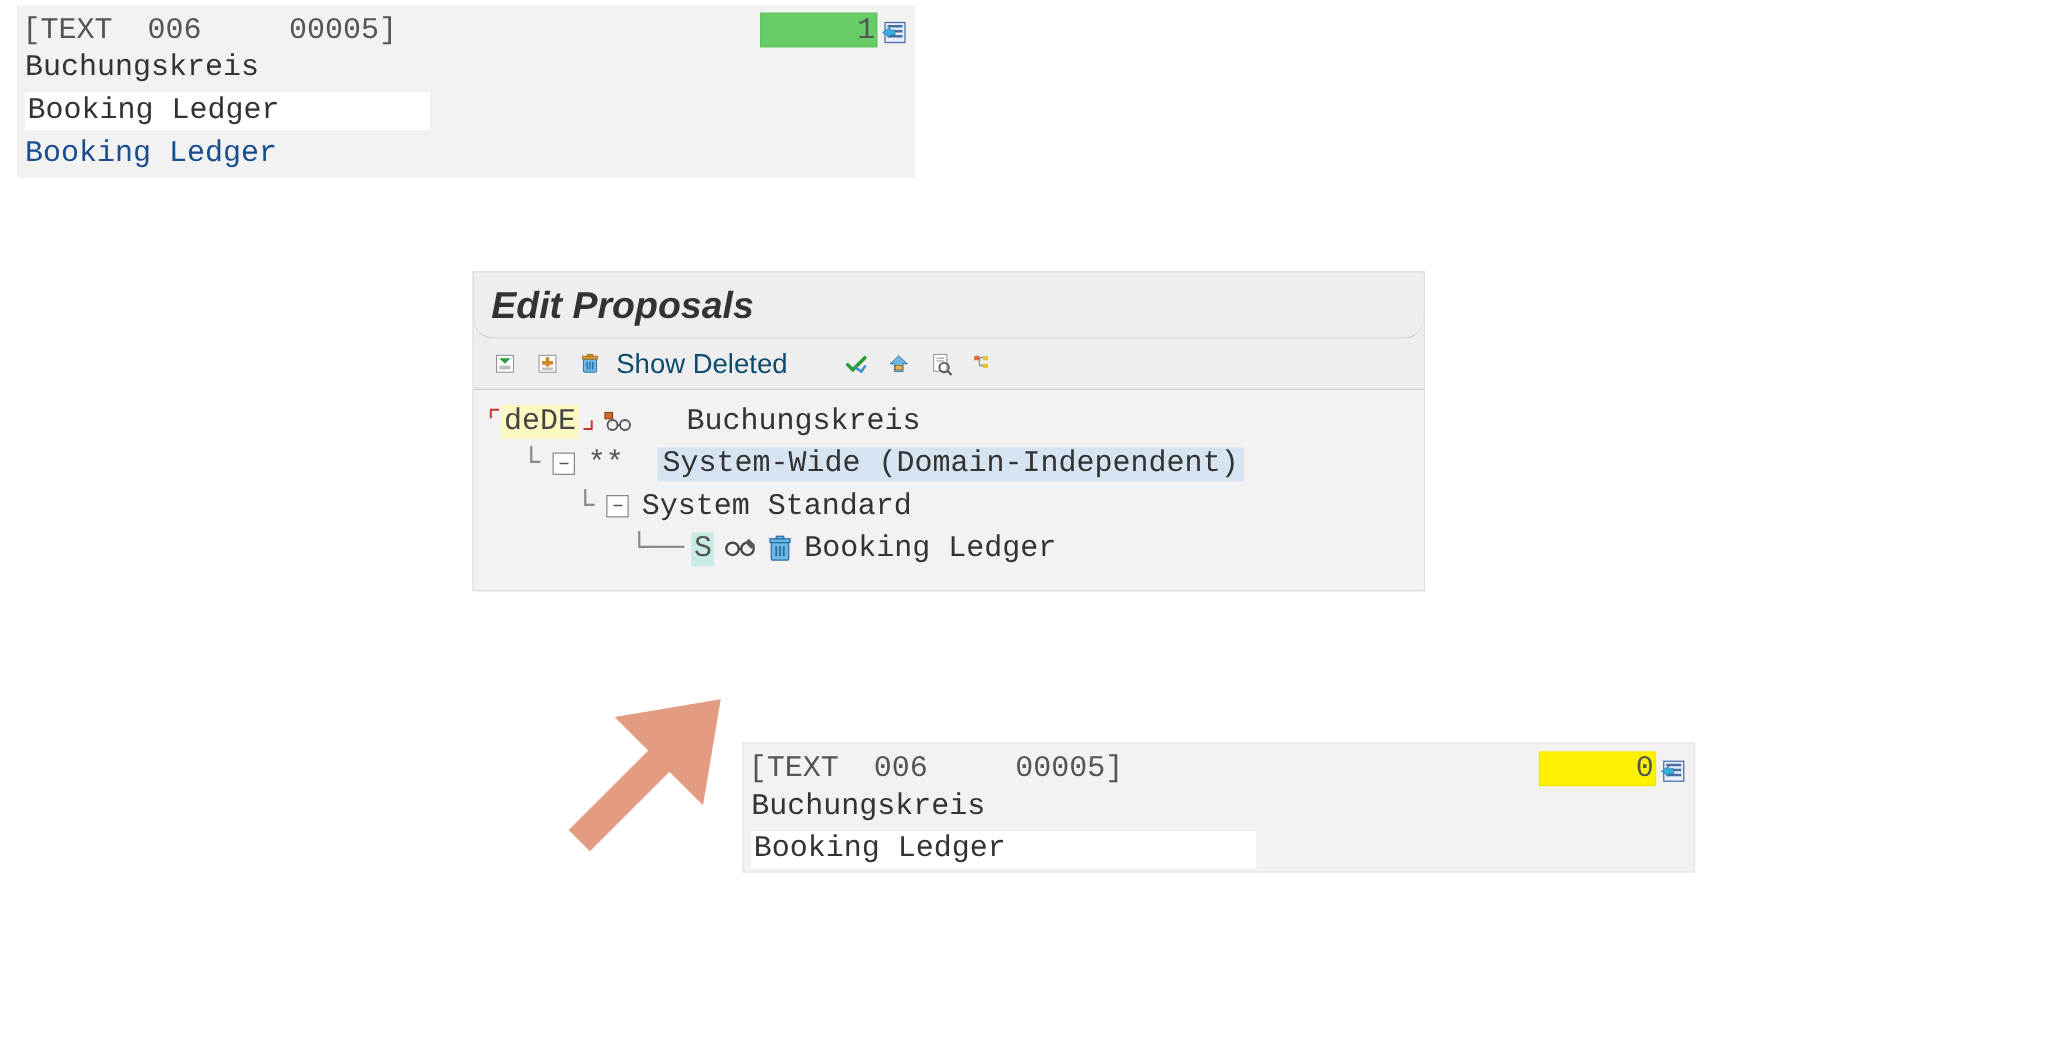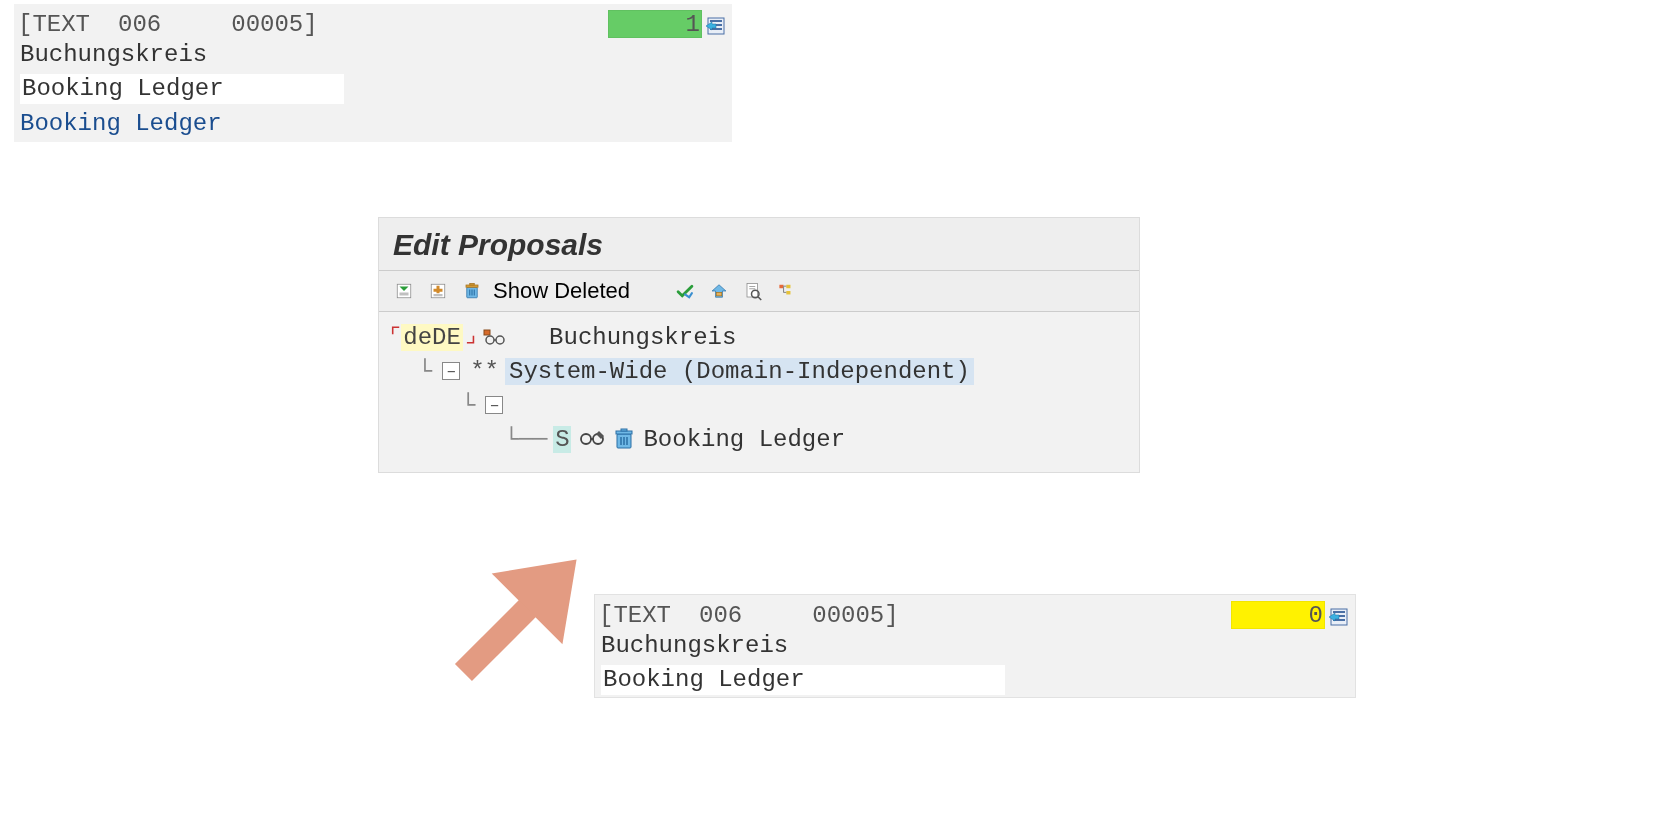--- a/index.html
+++ b/index.html
@@ -86,20 +86,21 @@
     border: 1px solid #dcdcdc;
   }
   .edit-panel-title {
     font-family: Arial, sans-serif;
     font-style: italic;
     font-weight: bold;
     font-size: 30px;
     color: #333;
     padding: 10px 14px 8px 14px;
     border-bottom: 1px solid #ccc;
+    border-radius: 16px;
   }
   .toolbar {
     display: flex;
     align-items: center;
     gap: 4px;
     padding: 6px 10px;
     border-bottom: 1px solid #ccc;
     background: #eeeeee;
   }
   .tbtn {
@@ -109,21 +110,21 @@
     align-items: center;
     justify-content: center;
     background: transparent;
     border: none;
     cursor: pointer;
   }
   .tbtn svg { display:block; }
   .tlabel {
     font-family: Arial, sans-serif;
     font-size: 22px;
-    color: #000000;
+    color: #0c4a6e;
     padding: 0 6px 0 2px;
     cursor: pointer;
   }
   .tgap { width: 26px; }
 
   .tree {
     padding: 8px 10px 16px 10px;
     background: #f2f2f2;
     font-family: "Courier New", Courier, monospace;
   }
@@ -167,20 +168,21 @@
     font-size: 14px;
     line-height: 1;
     color: #555;
     cursor: pointer;
     font-family: monospace;
     margin: 0 4px;
   }
   .row-sel {
     background: #d6e4f2;
     padding: 0 4px;
+    margin-left: 21px;
   }
   .s-badge {
     display: inline-block;
     background: #c8ebe6;
     color: #555;
     width: 18px;
     text-align: center;
     margin-right: 2px;
   }
   .tree-icon {
@@ -351,20 +353,21 @@
     <div class="tree-row">
       <span class="tree-indent">  └</span>
       <span class="tree-expander">−</span>
       <span data-bind="edit_panel.tree.domain_prefix" style="color:#555">**</span>
       <span class="row-sel" data-bind="edit_panel.tree.domain_label">System-Wide (Domain-Independent)</span>
     </div>
 
     <div class="tree-row">
       <span class="tree-indent">     └</span>
       <span class="tree-expander">−</span>
+      <span data-bind="edit_panel.tree.standard_label">System Standard</span>
     </div>
 
     <div class="tree-row">
       <span class="tree-indent">        └──</span>
       <span class="s-badge" data-bind="edit_panel.tree.leaf_badge">S</span>
       <span class="tree-icon">
         <svg width="26" height="20" viewBox="0 0 26 20">
           <circle cx="7" cy="10" r="5" fill="none" stroke="#444" stroke-width="1.8"></circle>
           <circle cx="19" cy="10" r="5" fill="none" stroke="#444" stroke-width="1.8"></circle>
           <line x1="12" y1="10" x2="14" y2="10" stroke="#444" stroke-width="1.8"></line>

